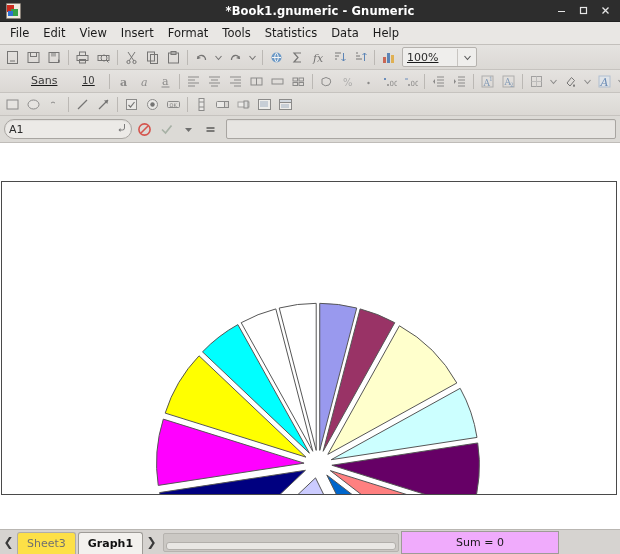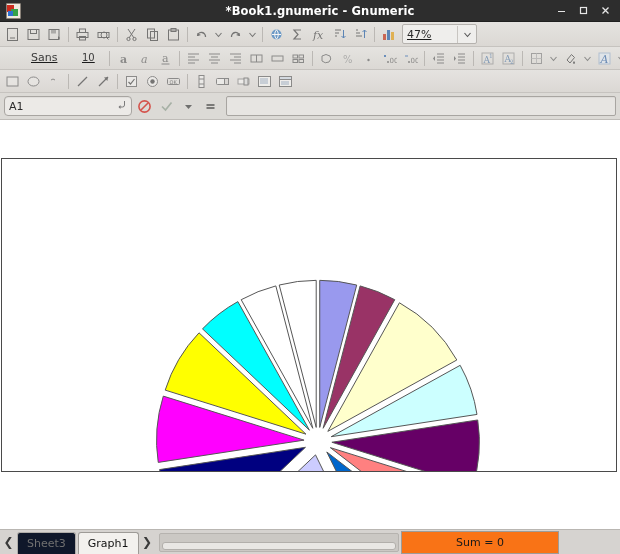--- a/index.html
+++ b/index.html
@@ -64,21 +64,21 @@
     width:46px;height:18px;line-height:18px;padding:0 3px;font-size:11px;color:#3a3a3a;flex:0 0 auto;
   }
   .fontsize{width:22px;height:18px;line-height:18px;padding:0 2px;font-size:10px;color:#3a3a3a;flex:0 0 auto;}
 
   
   .formulabar{
     height:26px;background:#dcdad6;border-bottom:1px solid #bfbcb8;
     display:flex;align-items:center;padding:0 4px;gap:2px;flex:0 0 auto;
   }
   .cellref{
-    width:118px;height:18px;background:#eceae7;border:1px solid #a8a5a1;border-radius:4px;
+    width:118px;height:18px;background:#eceae7;border:1px solid #a8a5a1;border-radius:10px;
     display:flex;align-items:center;padding:0 4px;font-size:11px;color:#2b2b2b;box-shadow:inset 0 1px 1px rgba(0,0,0,.06);
   }
   .cellref .rv{flex:1;}
   .fb-btn{width:20px;height:20px;display:flex;align-items:center;justify-content:center;opacity:.8;}
   .fb-entry{
     flex:1;height:18px;background:#e7e5e2;border:1px solid #a8a5a1;border-radius:2px;margin-left:4px;
     box-shadow:inset 0 1px 1px rgba(0,0,0,.05);
   }
 
   
@@ -91,32 +91,32 @@
   .pie-wrap svg{display:block;width:100%;height:100%;}
 
   
   .tabbar{
     height:24px;background:#d6d3d0;border-top:1px solid #b9b6b2;
     display:flex;align-items:stretch;flex:0 0 auto;padding:0 1px;
   }
   .tabarrow{width:15px;display:flex;align-items:center;justify-content:center;color:#3a3a3a;font-size:12px;cursor:default;}
   .sheettab{
     display:flex;align-items:center;padding:0 9px;margin:2px 1px 0 1px;
-    background:#0f172a;border:1px solid #b0ada9;border-bottom:none;
+    background:#fde047;border:1px solid #b0ada9;border-bottom:none;
     border-radius:3px 3px 0 0;font-size:11px;color:#707070;cursor:default;
   }
-  .sheettab.active{background:#f3f1ee;color:#111;font-weight:normal;border-color:#9e9b97;}
+  .sheettab.active{background:#f3f1ee;color:#111;font-weight:bold;border-color:#9e9b97;}
   .hscroll-track{
     flex:1;margin:3px 2px 2px 4px;background:#cbc8c4;border:1px solid #b6b3af;border-radius:2px;position:relative;
   }
   .hscroll-thumb{
     position:absolute;left:2px;right:2px;bottom:1px;height:6px;background:#e9e7e4;border:1px solid #b2afab;border-radius:3px;
   }
   .statusbox{
-    width:156px;margin:1px 2px 0 0;background:#f97316;border:1px solid #9e9b97;
+    width:156px;margin:1px 2px 0 0;background:#f0abfc;border:1px solid #9e9b97;
     display:flex;align-items:center;justify-content:center;font-size:11px;color:#1a1a1a;
   }
   .statuspad{width:58px;}
 </style>
 </head>
 <body>
 
 <div class="app">
 
   <div class="titlebar">
@@ -139,20 +139,31 @@
           </svg>
       </div>
       <div class="tb-btn">
         <svg width="11" height="11" viewBox="0 0 11 11">
             <path d="M2.5 2.5 L8.5 8.5 M8.5 2.5 L2.5 8.5" stroke="#e6e6e6" stroke-width="1.3" fill="none"></path>
           </svg>
       </div>
     </div>
   </div>
 
+  <div class="menubar">
+    <div class="menu-item">File</div>
+    <div class="menu-item">Edit</div>
+    <div class="menu-item">View</div>
+    <div class="menu-item">Insert</div>
+    <div class="menu-item">Format</div>
+    <div class="menu-item">Tools</div>
+    <div class="menu-item">Statistics</div>
+    <div class="menu-item">Data</div>
+    <div class="menu-item">Help</div>
+  </div>
 
   <div class="toolbar">
     <div class="tool">
       <svg width="15" height="15" viewBox="0 0 15 15">
           <rect x="2.5" y="1.5" width="10" height="12" fill="none" stroke="#4d4d4d"></rect>
           <path d="M5 11 h5" stroke="#4d4d4d"></path>
         </svg>
     </div>
     <div class="tool">
       <svg width="15" height="15" viewBox="0 0 15 15">
@@ -257,21 +268,21 @@
     </div>
     <div class="sep"></div>
     <div class="tool">
       <svg width="15" height="15" viewBox="0 0 15 15">
           <rect x="2" y="7" width="3" height="6" fill="#c23b22"></rect>
           <rect x="6" y="3" width="3" height="10" fill="#2a63a8"></rect>
           <rect x="10" y="5" width="3" height="8" fill="#e0a020"></rect>
         </svg>
     </div>
     <div class="zoombox">
-      <div class="zval">47%</div>
+      <div class="zval">100%</div>
       <div class="zarrow">
         <svg width="9" height="9" viewBox="0 0 9 9">
             <path d="M1.5 3 L4.5 6.5 L7.5 3" stroke="#555" fill="none" stroke-width="1.1"></path>
           </svg>
       </div>
     </div>
   </div>
 
   <div class="toolbar tb2">
     <div class="fontname">Sans</div>

